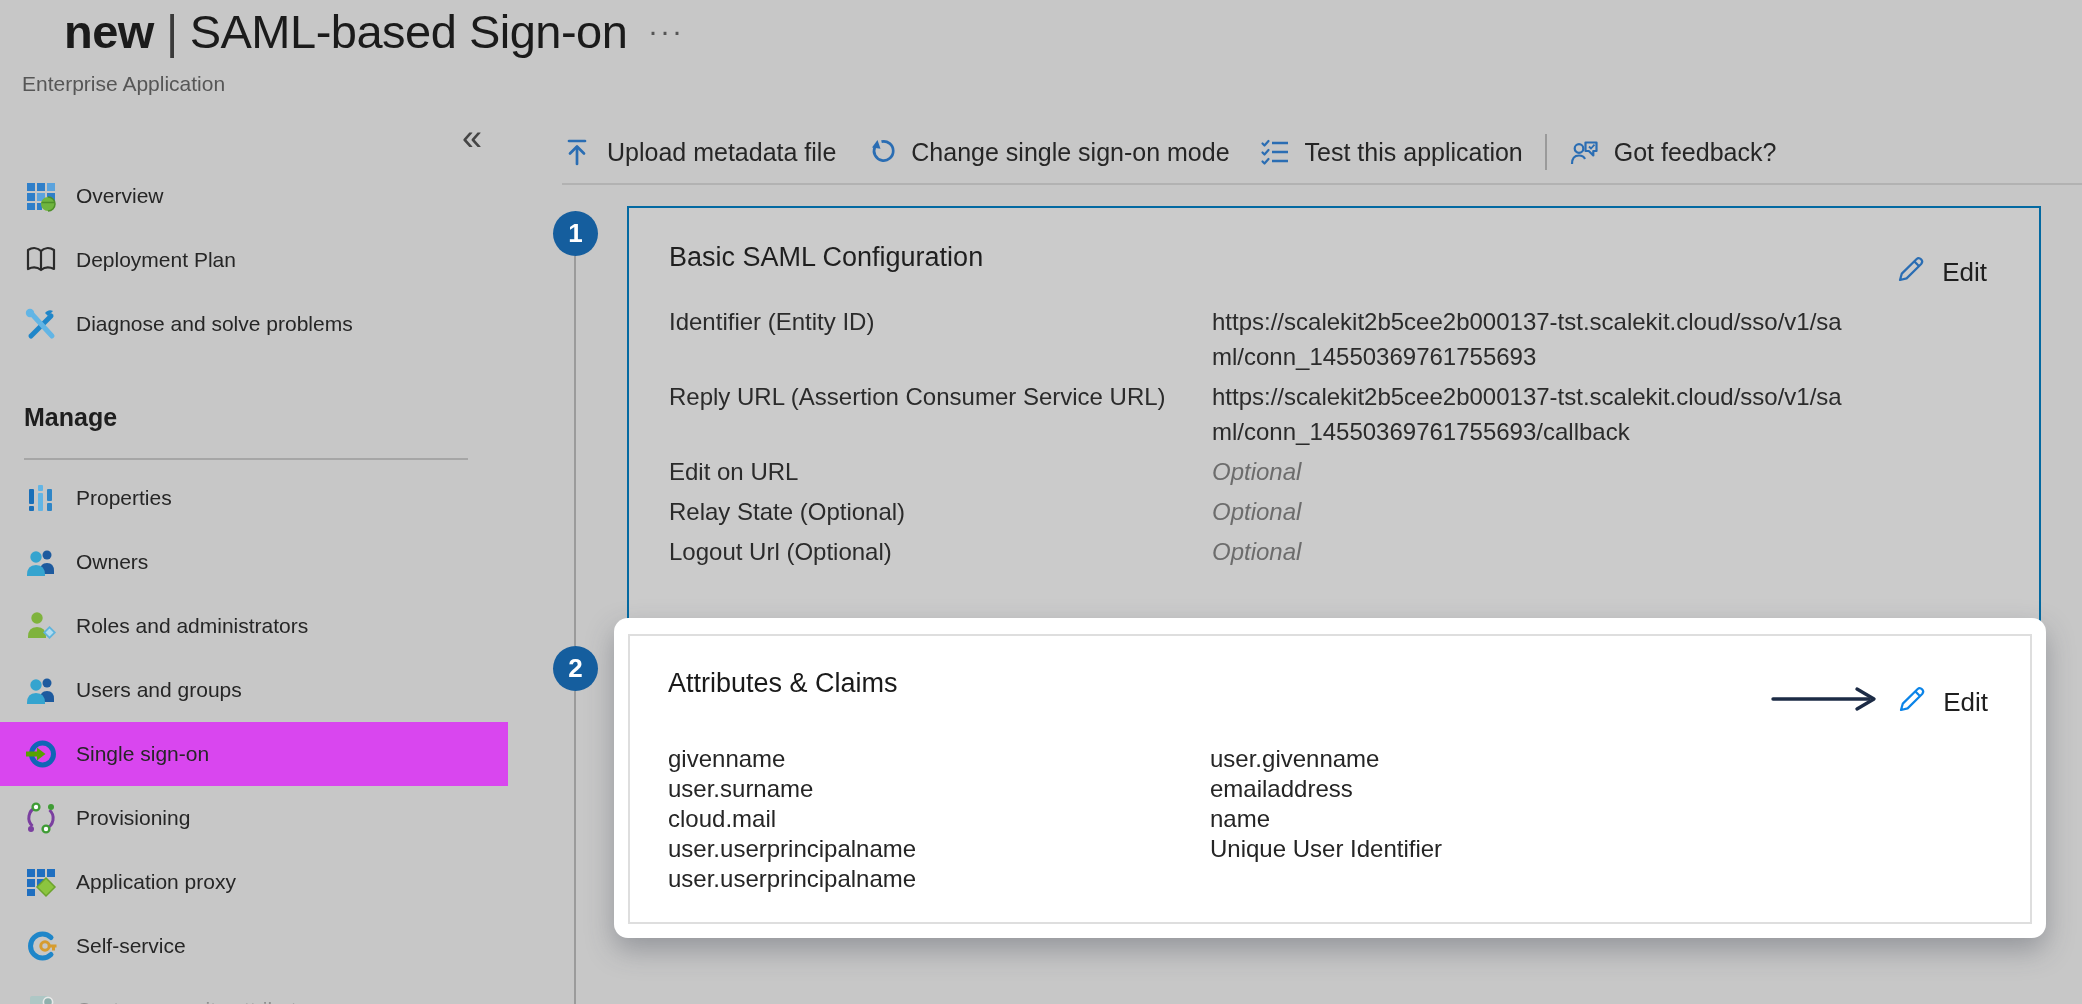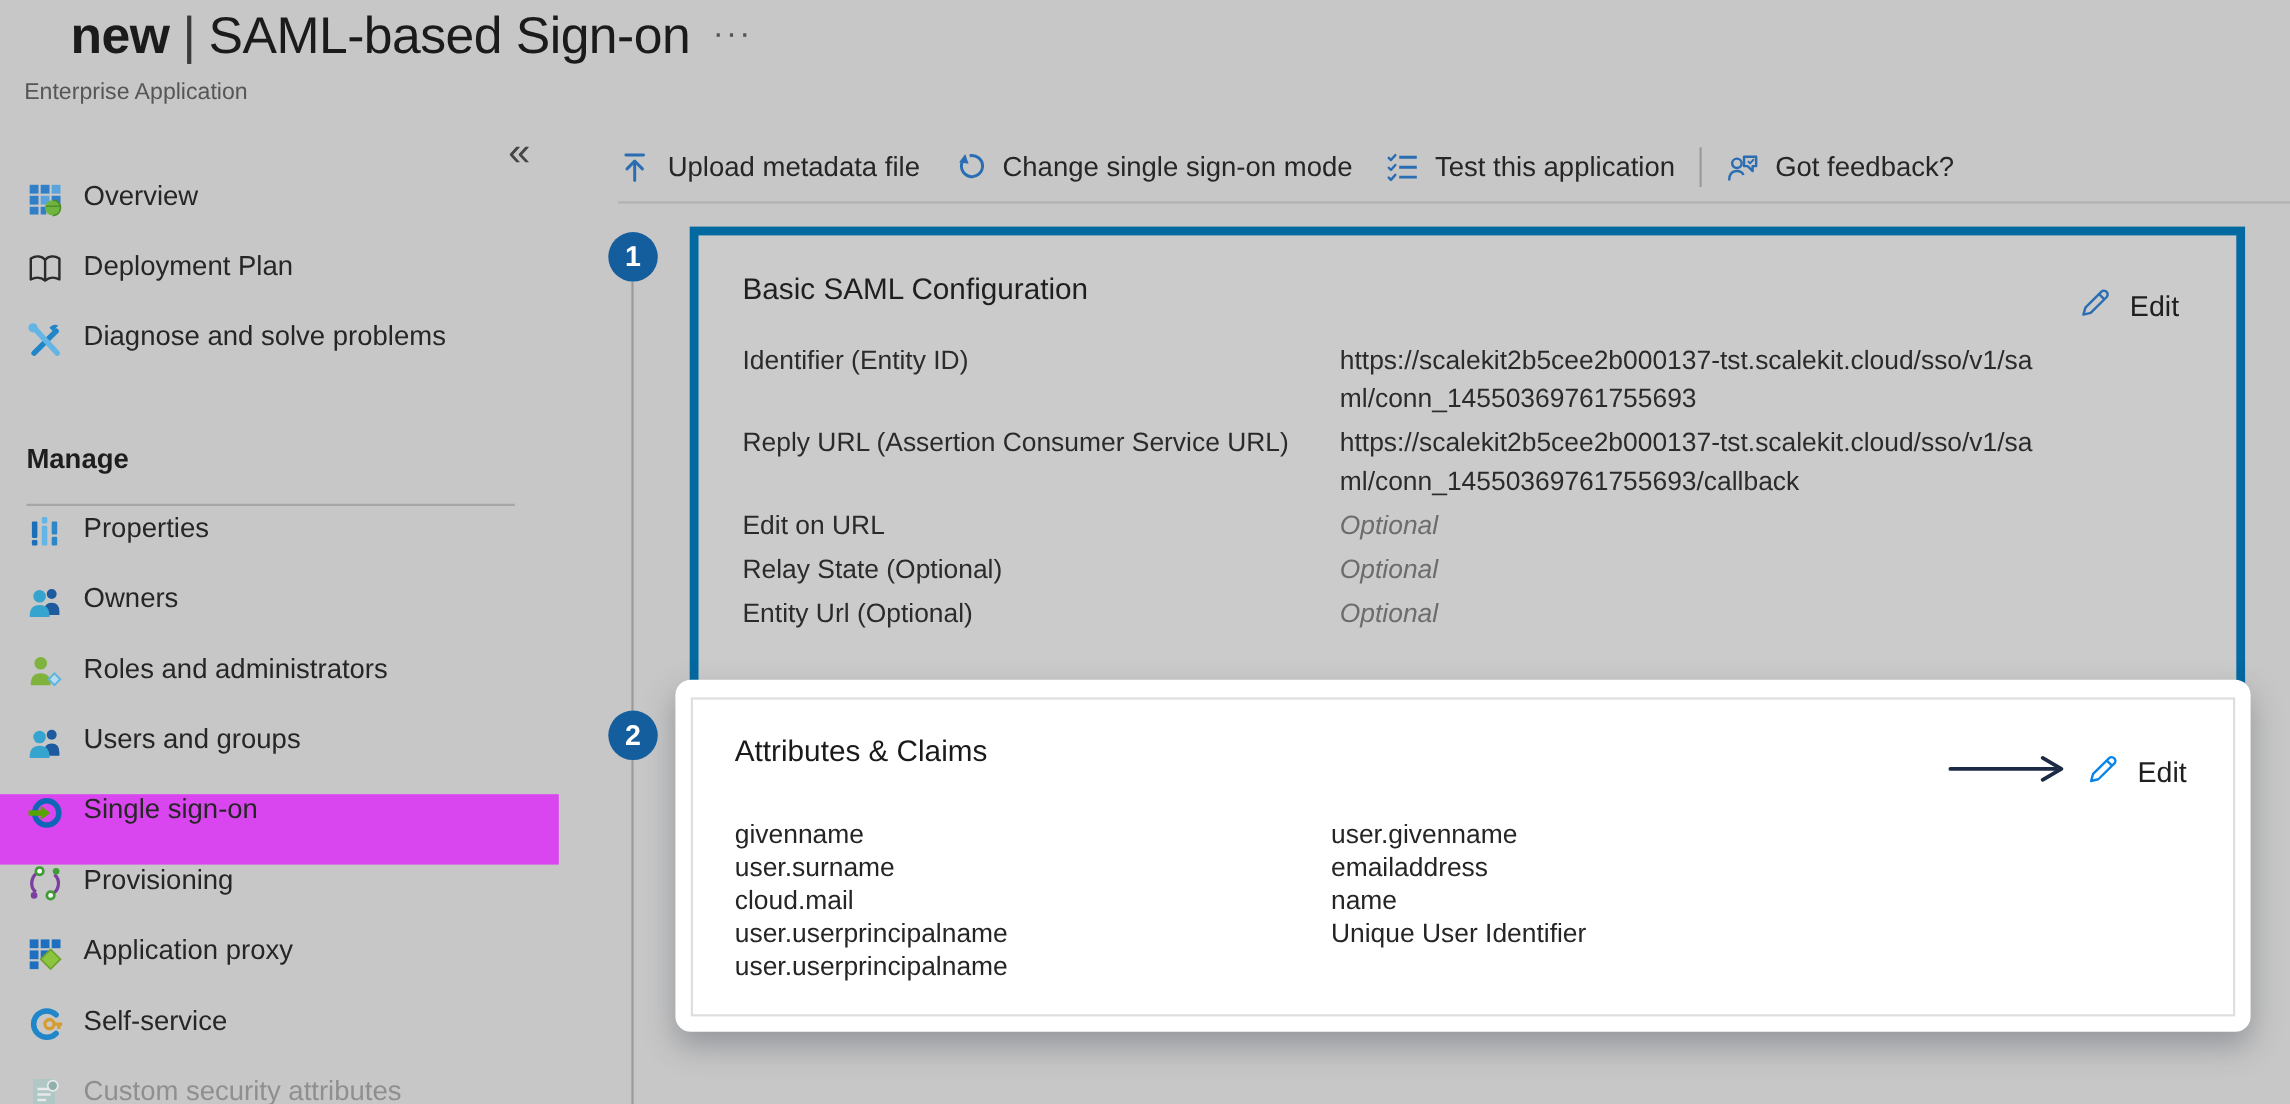--- a/index.html
+++ b/index.html
@@ -9,21 +9,21 @@
   
   .page-title{position:absolute;left:40px;top:4px;font-size:47px;color:#1b1b1b;font-weight:400;letter-spacing:-.5px;white-space:nowrap;margin-left:24px;}
   .page-title .app-name{font-weight:700;}
   .page-title .sep{font-weight:300;color:#3a3a3a;margin:0 12px;}
   .title-dots{position:absolute;left:648px;top:14px;font-size:30px;color:#555;letter-spacing:2px;cursor:pointer;}
   .page-subtitle{position:absolute;left:22px;top:72px;font-size:21px;color:#565656;}
 
   
   .collapse-btn{position:absolute;left:462px;top:120px;font-size:36px;color:#454545;cursor:pointer;line-height:1;}
   .side-nav{position:absolute;left:0;top:164px;width:508px;}
-  .side-item{display:flex;height:64px;padding-left:24px;gap:18px;font-size:25px;color:#262626;cursor:pointer;box-sizing:border-box;}
+  .side-item{display:flex;align-items:center;height:64px;padding-left:24px;gap:18px;font-size:21px;color:#262626;cursor:pointer;box-sizing:border-box;}
   .side-item.selected{background:#d946ef;}
   .side-item.disabled{color:#8f8f8f;cursor:default;}
   .side-item.disabled .ic{opacity:.6;}
   .ic{width:34px;height:34px;flex:0 0 34px;display:inline-block;}
   .ic svg{width:34px;height:34px;display:block;}
   .side-heading{margin-top:46px;padding-left:24px;font-size:25px;font-weight:700;color:#1e1e1e;line-height:30px;}
   .side-divider{margin:26px 40px 6px 24px;border-top:2px solid #a6a6a6;height:0;}
 
   
   .toolbar{position:absolute;left:562px;top:124px;height:56px;display:flex;align-items:center;gap:30px;font-size:25px;color:#262626;white-space:nowrap;}
@@ -35,21 +35,21 @@
 
   
   .step-badge{position:absolute;left:553px;width:45px;height:45px;border-radius:50%;background:#155e9e;
               color:#fff;font-size:26px;font-weight:700;display:flex;align-items:center;justify-content:center;z-index:3;}
   #badge-1{top:211px;} #badge-2{top:646px;}
   .conn{position:absolute;left:574px;width:2px;background:#9b9b9b;z-index:1;}
   #conn-1{top:256px;height:390px;} #conn-2{top:691px;height:313px;}
 
   
   .card1{position:absolute;left:627px;top:206px;width:1414px;height:473px;background:#cbcbcb;
-         border:8px solid #0369a1;box-sizing:border-box;z-index:2;}
+         border:2px solid #0369a1;box-sizing:border-box;z-index:2;}
   .card-title{position:absolute;left:40px;top:34px;font-size:27px;color:#1f1f1f;}
   .edit-btn{display:flex;align-items:center;gap:16px;font-size:26px;color:#1f1f1f;cursor:pointer;background:none;border:none;font-family:inherit;padding:0;}
   .card1 .edit-btn{position:absolute;right:52px;top:46px;}
   .rows{position:absolute;left:40px;top:96px;display:grid;grid-template-columns:543px 640px;row-gap:5px;
         font-size:24px;line-height:35px;color:#2b2b2b;}
   .rows .val{word-break:break-all;}
   .val.optional{font-style:italic;color:#6c6c6c;}
 
   
   .spotlight{position:absolute;left:614px;top:618px;width:1432px;height:320px;background:#ffffff;
@@ -301,21 +301,21 @@
     </button>
     <div class="rows" id="rows-1">
         <div class="lbl">Identifier (Entity ID)</div>
         <div class="val">https://scalekit2b5cee2b000137-tst.scalekit.cloud/sso/v1/saml/conn_14550369761755693</div>
         <div class="lbl">Reply URL (Assertion Consumer Service URL)</div>
         <div class="val">https://scalekit2b5cee2b000137-tst.scalekit.cloud/sso/v1/saml/conn_14550369761755693/callback</div>
         <div class="lbl">Edit on URL</div>
         <div class="val optional">Optional</div>
         <div class="lbl">Relay State (Optional)</div>
         <div class="val optional">Optional</div>
-        <div class="lbl">Entity Url (Optional)</div>
+        <div class="lbl">Logout Url (Optional)</div>
         <div class="val optional">Optional</div>
       </div>
   </section>
 
   <section class="spotlight">
     <div class="spot-inner"></div>
     <div class="spot-title">Attributes &amp; Claims</div>
     <div class="spot-edit">
       <span>
         <svg width="108" height="26" viewBox="0 0 108 26" fill="none" stroke="#1c2b45" stroke-width="3.4" stroke-linecap="round" stroke-linejoin="round">

